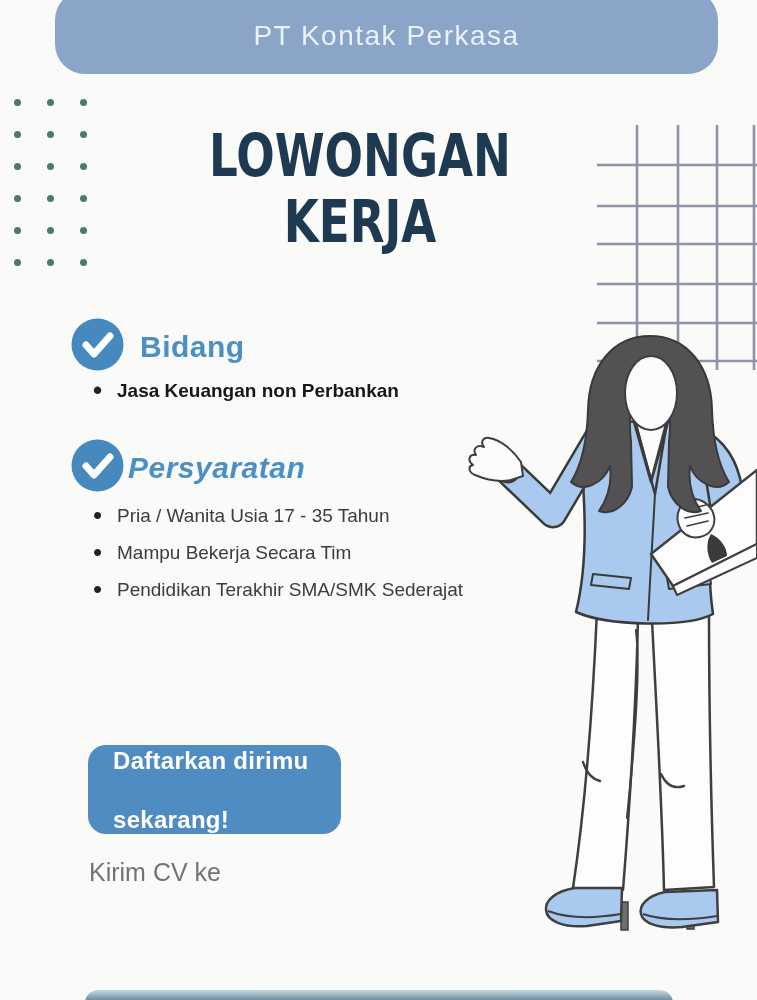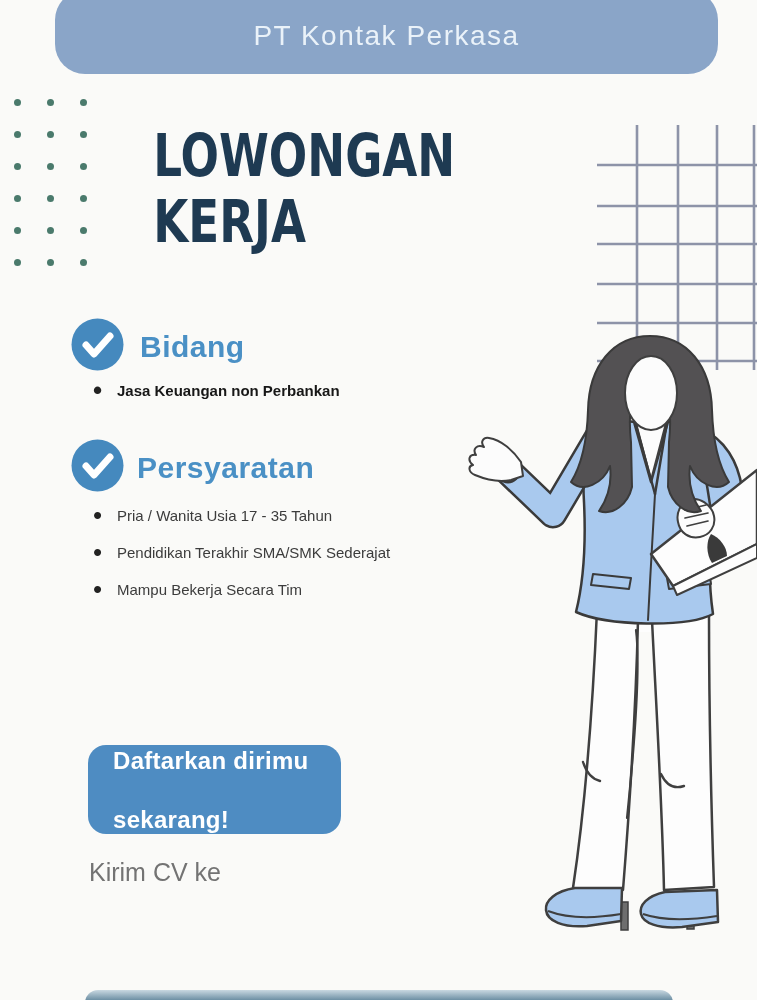--- a/index.html
+++ b/index.html
@@ -23,38 +23,38 @@
     position:absolute; left:14px; top:99px;
     display:grid; grid-template-columns:repeat(3,7px); grid-auto-rows:7px;
     column-gap:26px; row-gap:25px;
   }
   .dots span { width:7px; height:7px; border-radius:50%; background:#4a7a6c; }
   
   .gridlines { position:absolute; left:593px; top:120px; }
   
   .title {
     position:absolute; left:95px; top:123px; width:530px;
-    text-align:left; color:#1e3a52;
+    text-align:center; color:#1e3a52;
     font-family:"DejaVu Sans", sans-serif; font-weight:700;
     font-size:58px; line-height:66px; letter-spacing:0px;
   }
   .title .tline { display:block; transform:scaleX(0.78); transform-origin:50% 50%; }
   
   .check-badge { position:absolute; width:53px; height:53px; }
   .badge-bidang { left:71px; top:318px; }
   .badge-persyaratan { left:71px; top:439px; }
   .section-heading {
     position:absolute; color:#4a90c5; font-weight:700; font-size:30px;
     letter-spacing:0.5px;
   }
   .heading-bidang { left:140px; top:330px;text-align:right; }
-  .heading-persyaratan { left:137px; top:451px; }
+  .heading-persyaratan { left:128px; top:451px;font-style:italic; }
   .bullet-list { list-style:none; position:absolute; }
   .bullet-list li {
-    position:relative; padding-left:24px; font-size:15px; line-height:37px;
+    position:relative; padding-left:24px; font-size:19px; line-height:37px;
     color:#3c3c3c; max-width:400px;
   }
   .bullet-list li::before {
     content:"•"; position:absolute; left:0; top:0; font-size:26px; color:#222;
   }
   .list-bidang { left:93px; top:372px; }
   .list-bidang li { font-weight:700; color:#171717; max-width:440px; }
   .list-persyaratan { left:93px; top:497px; }
   
   .cta {
@@ -144,22 +144,22 @@
     <li>Jasa Keuangan non Perbankan</li>
   </ul>
 
   <svg class="check-badge badge-persyaratan" viewBox="0 0 53 53">
     <circle cx="26.5" cy="26.5" r="26" fill="#4589be"></circle>
     <path d="M15 27 L23 36 L39 18" fill="none" stroke="#ffffff" stroke-width="7" stroke-linecap="round" stroke-linejoin="round"></path>
   </svg>
   <div class="section-heading heading-persyaratan">Persyaratan</div>
   <ul class="bullet-list list-persyaratan">
     <li>Pria / Wanita Usia 17 - 35 Tahun</li>
+    <li>Mampu Bekerja Secara Tim</li>
     <li>Pendidikan Terakhir SMA/SMK Sederajat</li>
-    <li>Mampu Bekerja Secara Tim</li>
   </ul>
 
   <button class="cta">
     <span>Daftarkan dirimu</span>
     <span>sekarang!</span>
   </button>
 
   <div class="cv-intro">Kirim CV ke</div>
 
   <div class="footer-bar"></div>

